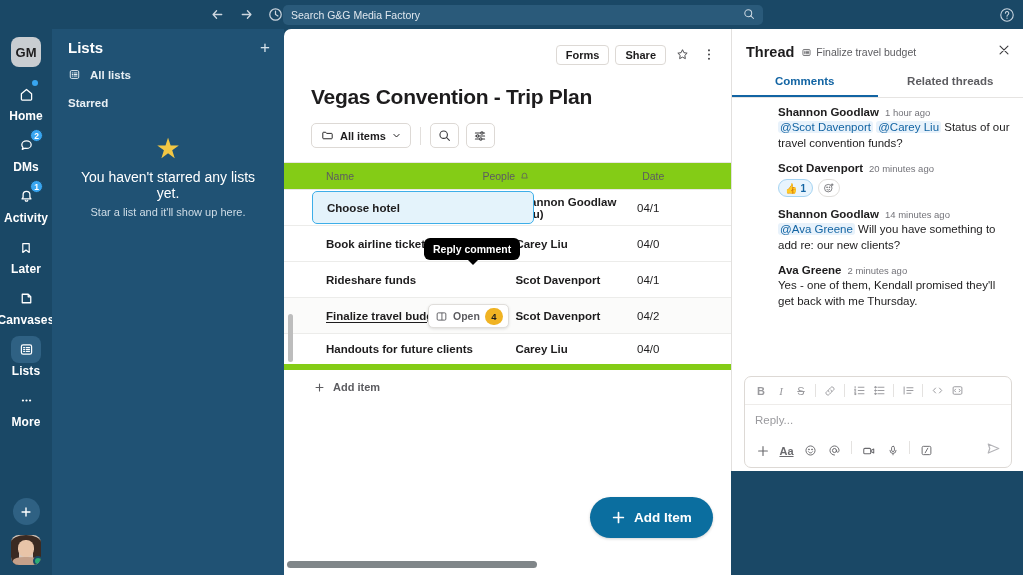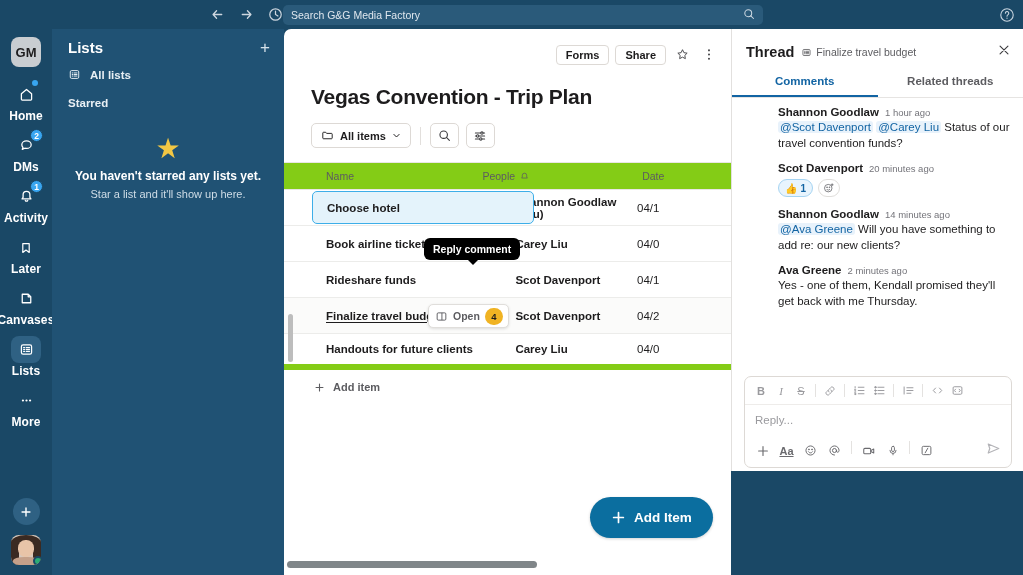--- a/index.html
+++ b/index.html
@@ -103,21 +103,21 @@
   .sb-row {
     display: flex; align-items: center; gap: 9px;
     padding: 4px 16px; color: #e8eff4; font-size: 11.5px; font-weight: 600;
     cursor: pointer;
   }
   .sb-section {
     padding: 12px 16px 4px 16px; color: #e8eff4; font-size: 11.5px; font-weight: 700;
   }
   .empty-state { text-align: center; padding: 22px 22px 0 22px; }
   .empty-star { font-size: 28px; line-height: 1; color: #f2c744; }
-  .empty-title { color: #ffffff; font-size: 12px; font-weight: 700; margin-top: 6px; }
+  .empty-title { color: #ffffff; font-size: 14px; font-weight: 400; margin-top: 6px; }
   .empty-sub { color: #cfdde7; font-size: 11px; margin-top: 5px; }
 
   
   .main {
     position: absolute; top: 29px; left: 284px; width: 447px; height: 546px;
     background: #ffffff; border-radius: 7px 0 0 0;
     overflow: hidden;
   }
   .main-toolbar {
     display: flex; align-items: center; justify-content: flex-end;

